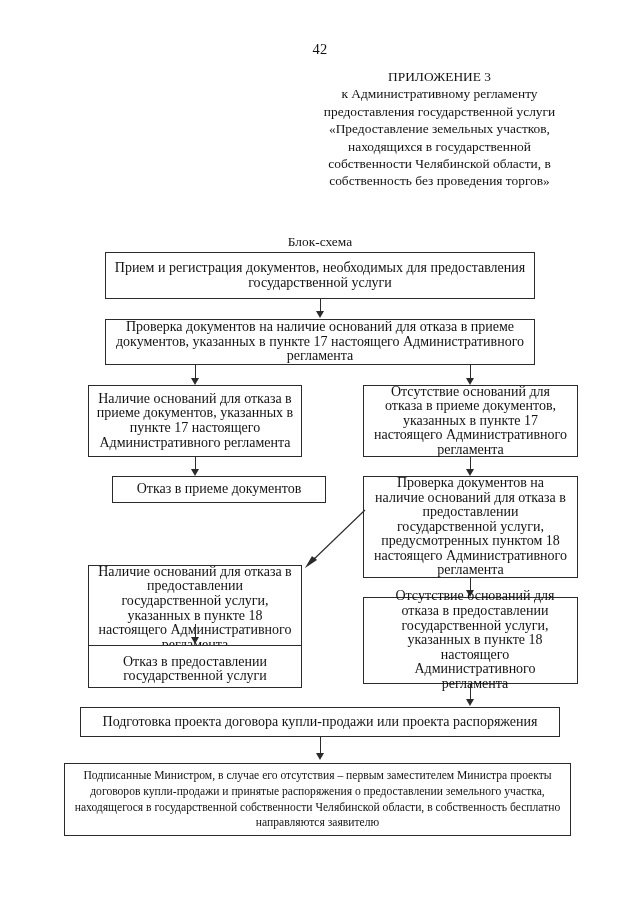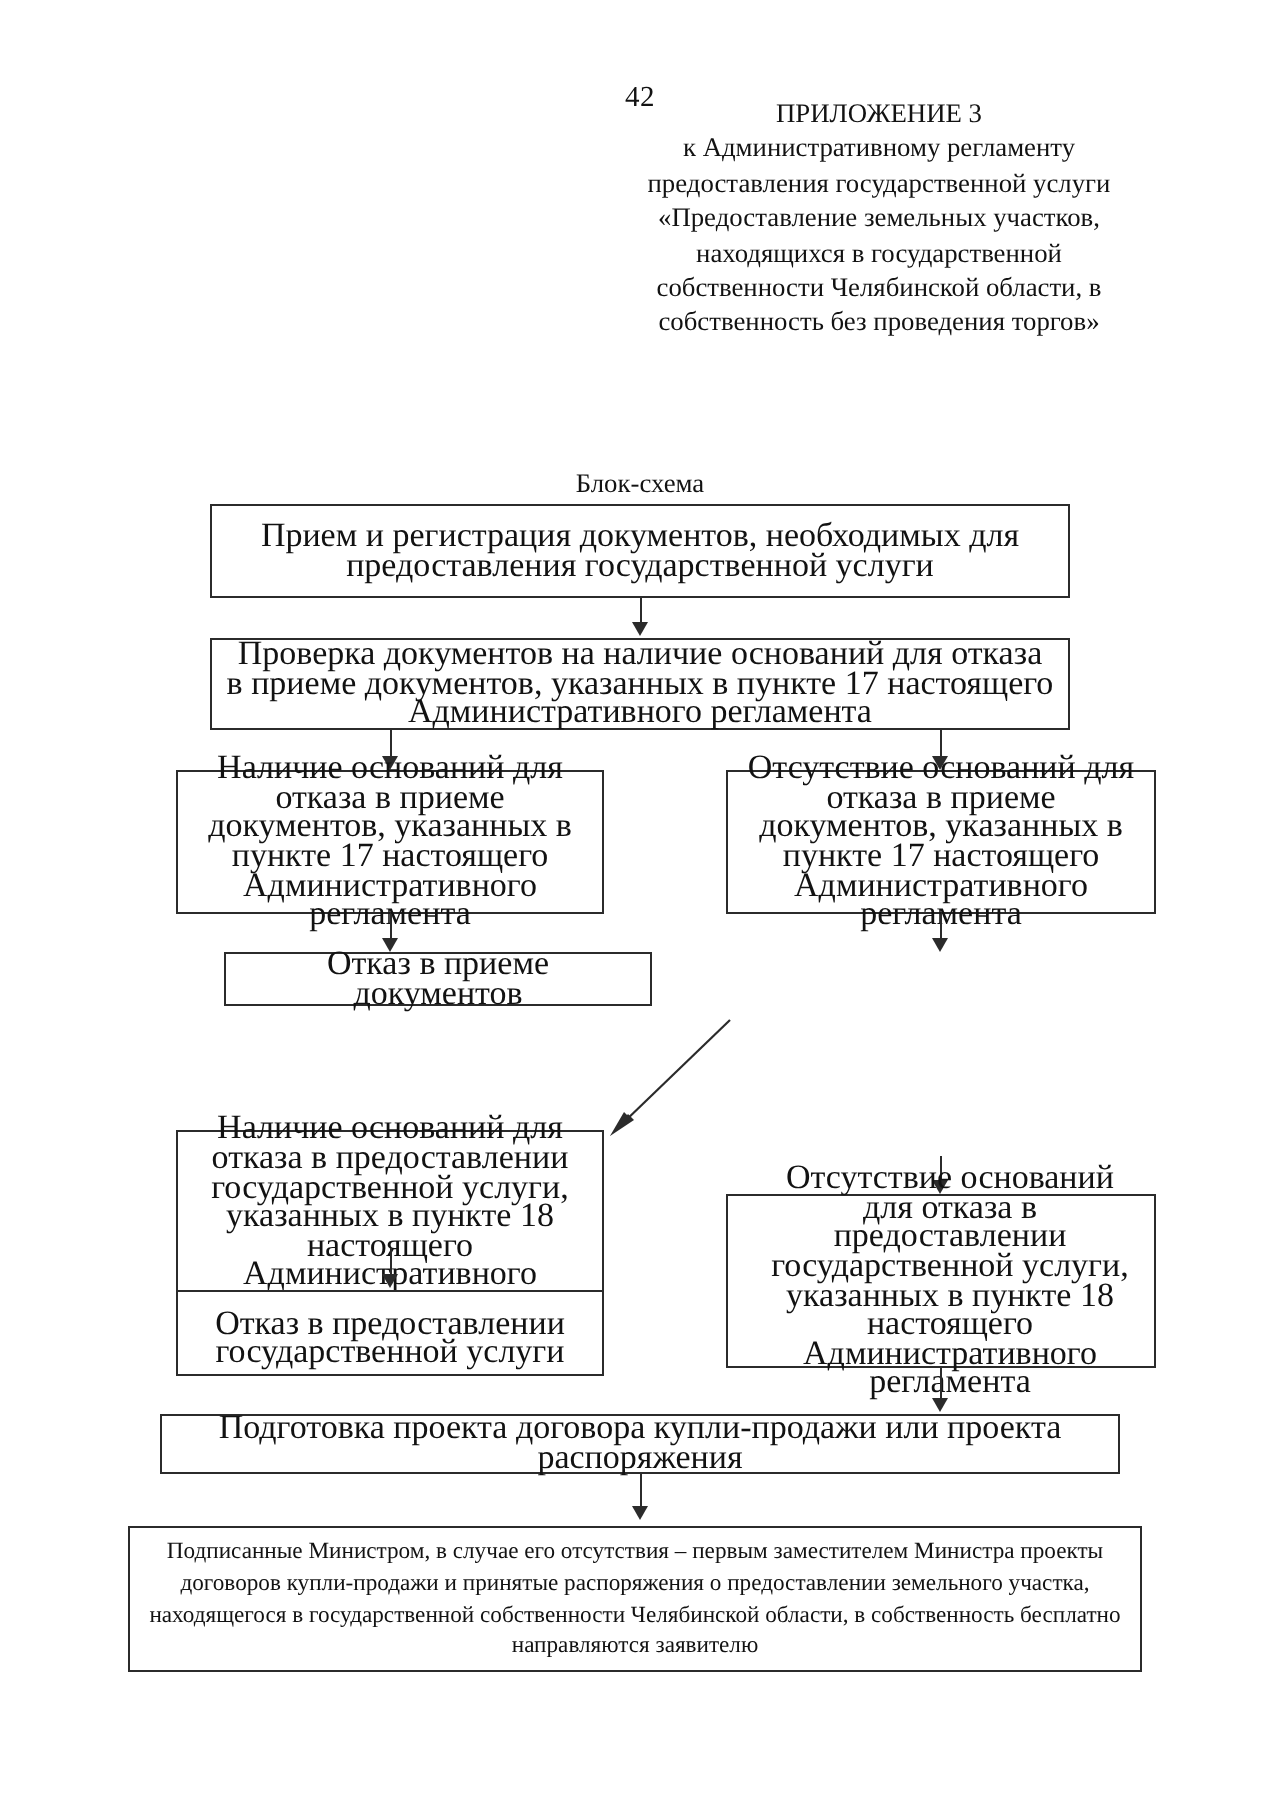--- a/index.html
+++ b/index.html
@@ -27,21 +27,21 @@
     left: 0;
     width: 640px;
     text-align: center;
     font-size: 14.5px;
     letter-spacing: 0.2px;
   }
 
   
   .doc-heading {
     position: absolute;
-    top: 48px;
+    top: 68px;
     left: 300px;
     width: 279px;
     text-align: center;
     font-size: 13.4px;
     line-height: 17.4px;
   }
   .doc-heading .line { display: block; white-space: nowrap; }
 
   
   .sub-title {
@@ -61,21 +61,21 @@
 
   .node {
     position: absolute;
     box-sizing: border-box;
     border: 1px solid #2b2b2b;
     background: #ffffff;
     display: flex;
     align-items: center;
     justify-content: center;
     text-align: center;
-    font-size: 17px;
+    font-size: 14px;
     line-height: 14.6px;
     padding: 3px 7px;
   }
   .node .txt { display: block; width: 100%; }
 
   
   .vline {
     position: absolute;
     width: 0;
     border-left: 1px solid #2b2b2b;
@@ -142,20 +142,23 @@
     <div class="vline" style="left:195px; top:457px; height:14px;"></div>
     <div class="arrowhead" style="left:191px; top:469px;"></div>
 
     <div class="vline" style="left:470px; top:457px; height:14px;"></div>
     <div class="arrowhead" style="left:466px; top:469px;"></div>
 
     <div class="node" style="left:88px; top:476px; width:214px; height:27px;margin-left:24px;">
       <span class="txt">Отказ в приеме документов</span>
     </div>
 
+    <div class="node" style="left:363px; top:476px; width:215px; height:102px;">
+      <span class="txt">Проверка документов на наличие оснований для отказа в предоставлении государственной услуги, предусмотренных пунктом 18 настоящего Административного регламента</span>
+    </div>
 
     <svg class="diag" style="left:295px; top:500px;" width="80" height="80" viewBox="0 0 80 80">
       <line x1="70" y1="10" x2="16" y2="62" stroke="#2b2b2b" stroke-width="1.1"></line>
       <polygon points="10,68 22,60 19,57" fill="#2b2b2b"></polygon>
       <polygon points="10,68 17,56 20,59" fill="#2b2b2b"></polygon>
     </svg>
 
     <div class="node" style="left:88px; top:537px; width:214px; height:87px;margin-top:28px;">
       <span class="txt">Наличие оснований для отказа в предоставлении государственной услуги, указанных в пункте 18 настоящего Административного регламента</span>
     </div>

